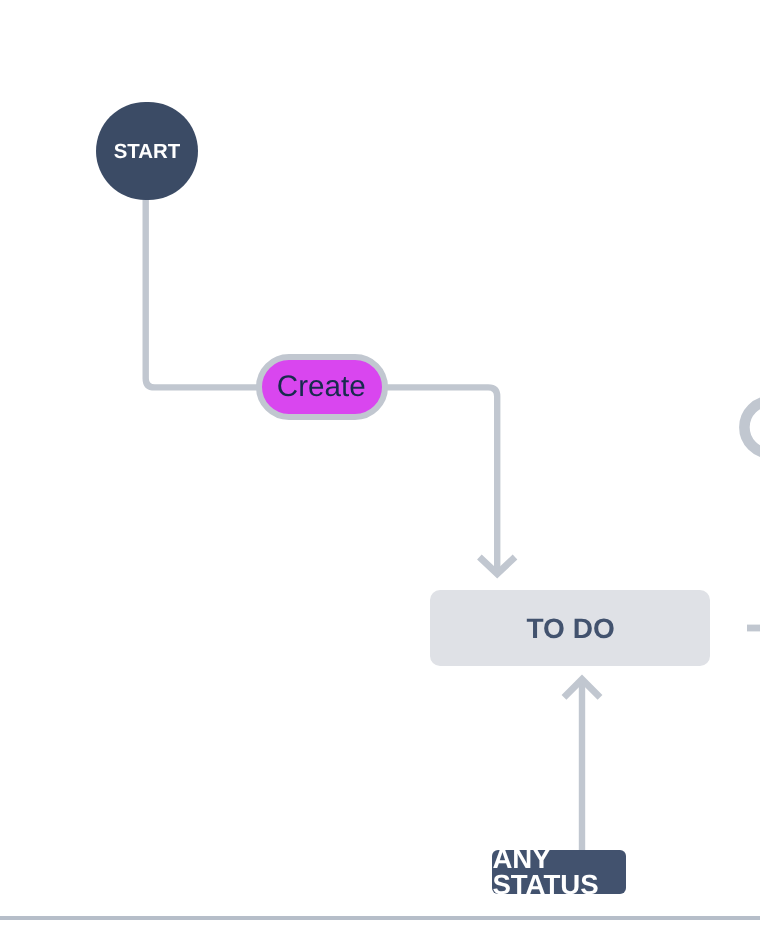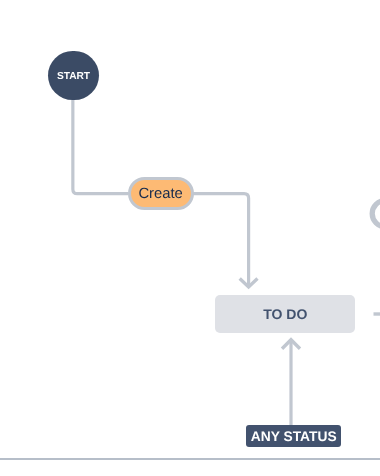--- a/index.html
+++ b/index.html
@@ -20,32 +20,32 @@
     left:48.4px;top:50.6px;width:50.2px;height:49.8px;border-radius:50%;
     background:#3b4b65;
   }
   .start-label{
     color:#ffffff;font-size:10.2px;font-weight:bold;letter-spacing:0;
     line-height:1;position:relative;top:1.6px;
   }
 
   .transition-node{
     left:127.6px;top:177.2px;width:66.1px;height:32.8px;border-radius:17px;
-    background:#fdba74;border:3.2px solid #c1c7d0;
+    background:#d946ef;border:3.2px solid #c1c7d0;
   }
   .transition-label{color:#172b4d;font-size:14.8px;line-height:1;position:relative;top:0.6px;}
 
   .status-node{
     left:215.3px;top:294.9px;width:140px;height:37.9px;border-radius:5px;
     background:#dfe1e6;
   }
   .status-label{color:#42526e;font-size:14px;font-weight:bold;letter-spacing:0;line-height:1;position:relative;top:0.5px;}
 
   .any-status-node{
-    left:246.2px;top:425.4px;width:95px;height:21.6px;border-radius:3px;
+    left:246.2px;top:425.4px;width:67px;height:21.6px;border-radius:3px;
     background:#42526e;
   }
   .any-status-label{color:#ffffff;font-size:13.8px;font-weight:bold;letter-spacing:0;line-height:1;position:relative;top:0.3px;}
 
   .bottom-divider{position:absolute;left:0;top:457.9px;width:380px;height:1.9px;background:#b6bec9;}
 </style>
 </head>
 <body>
 
 <div id="canvas">

